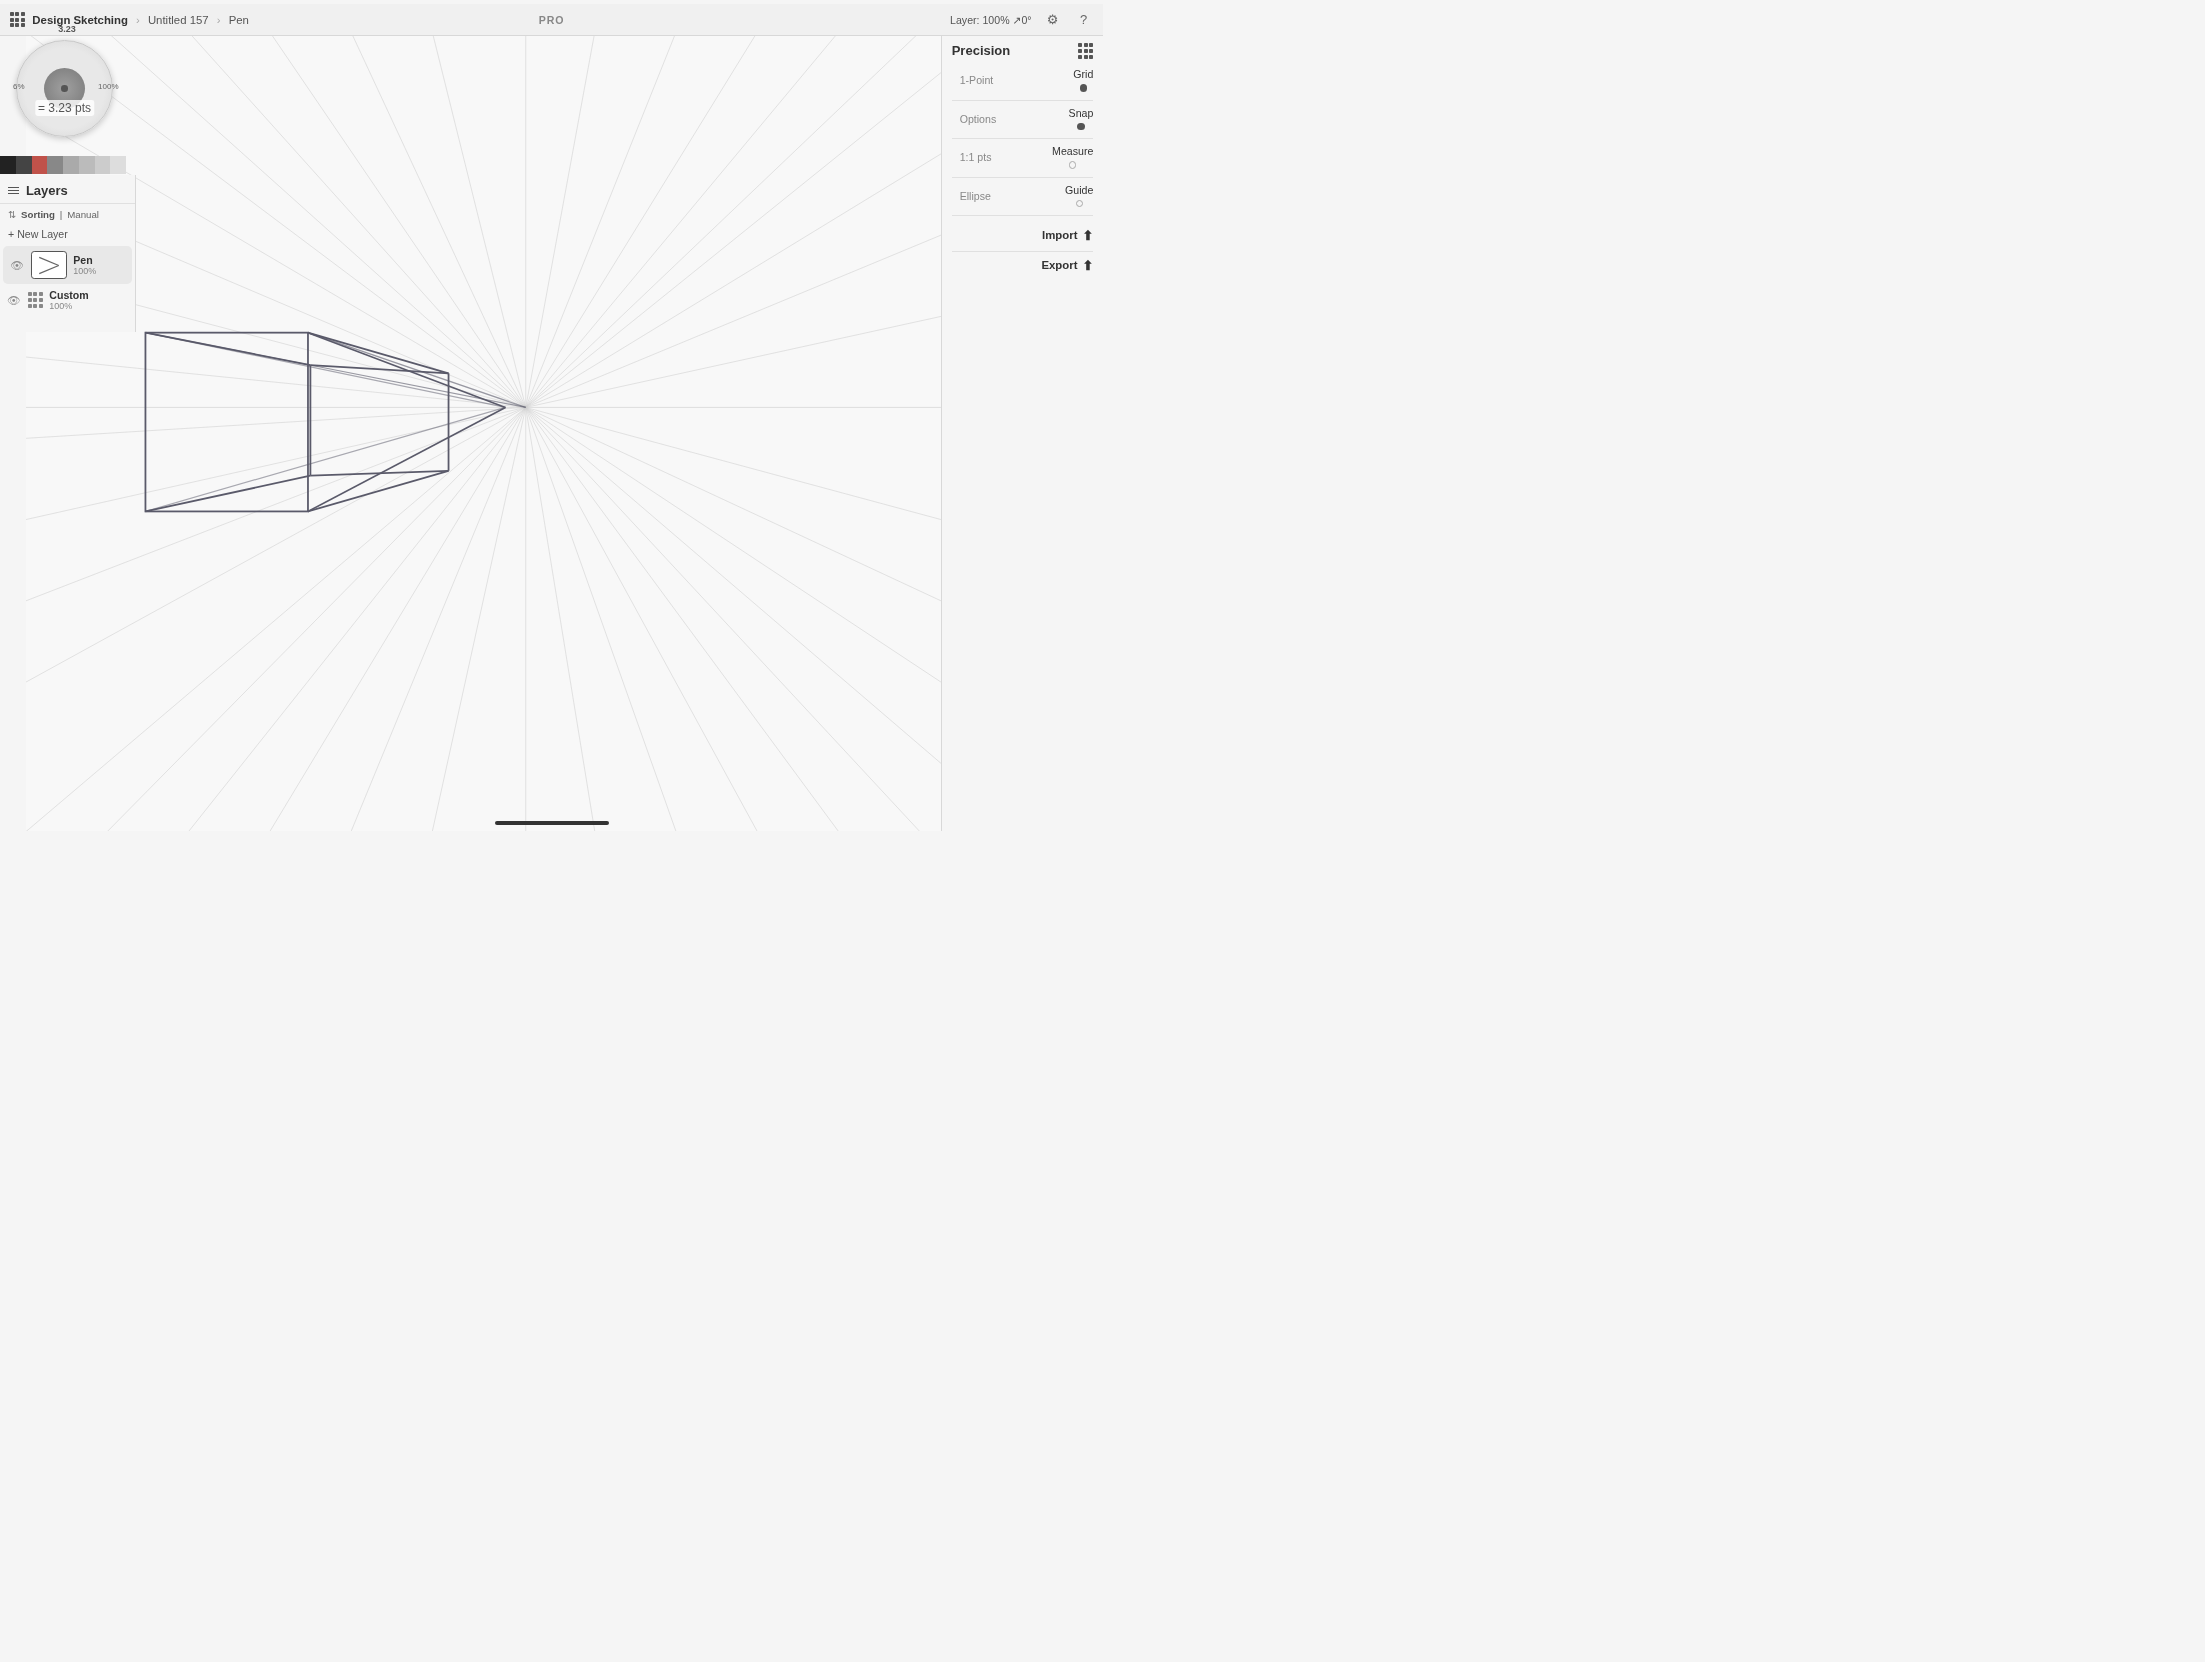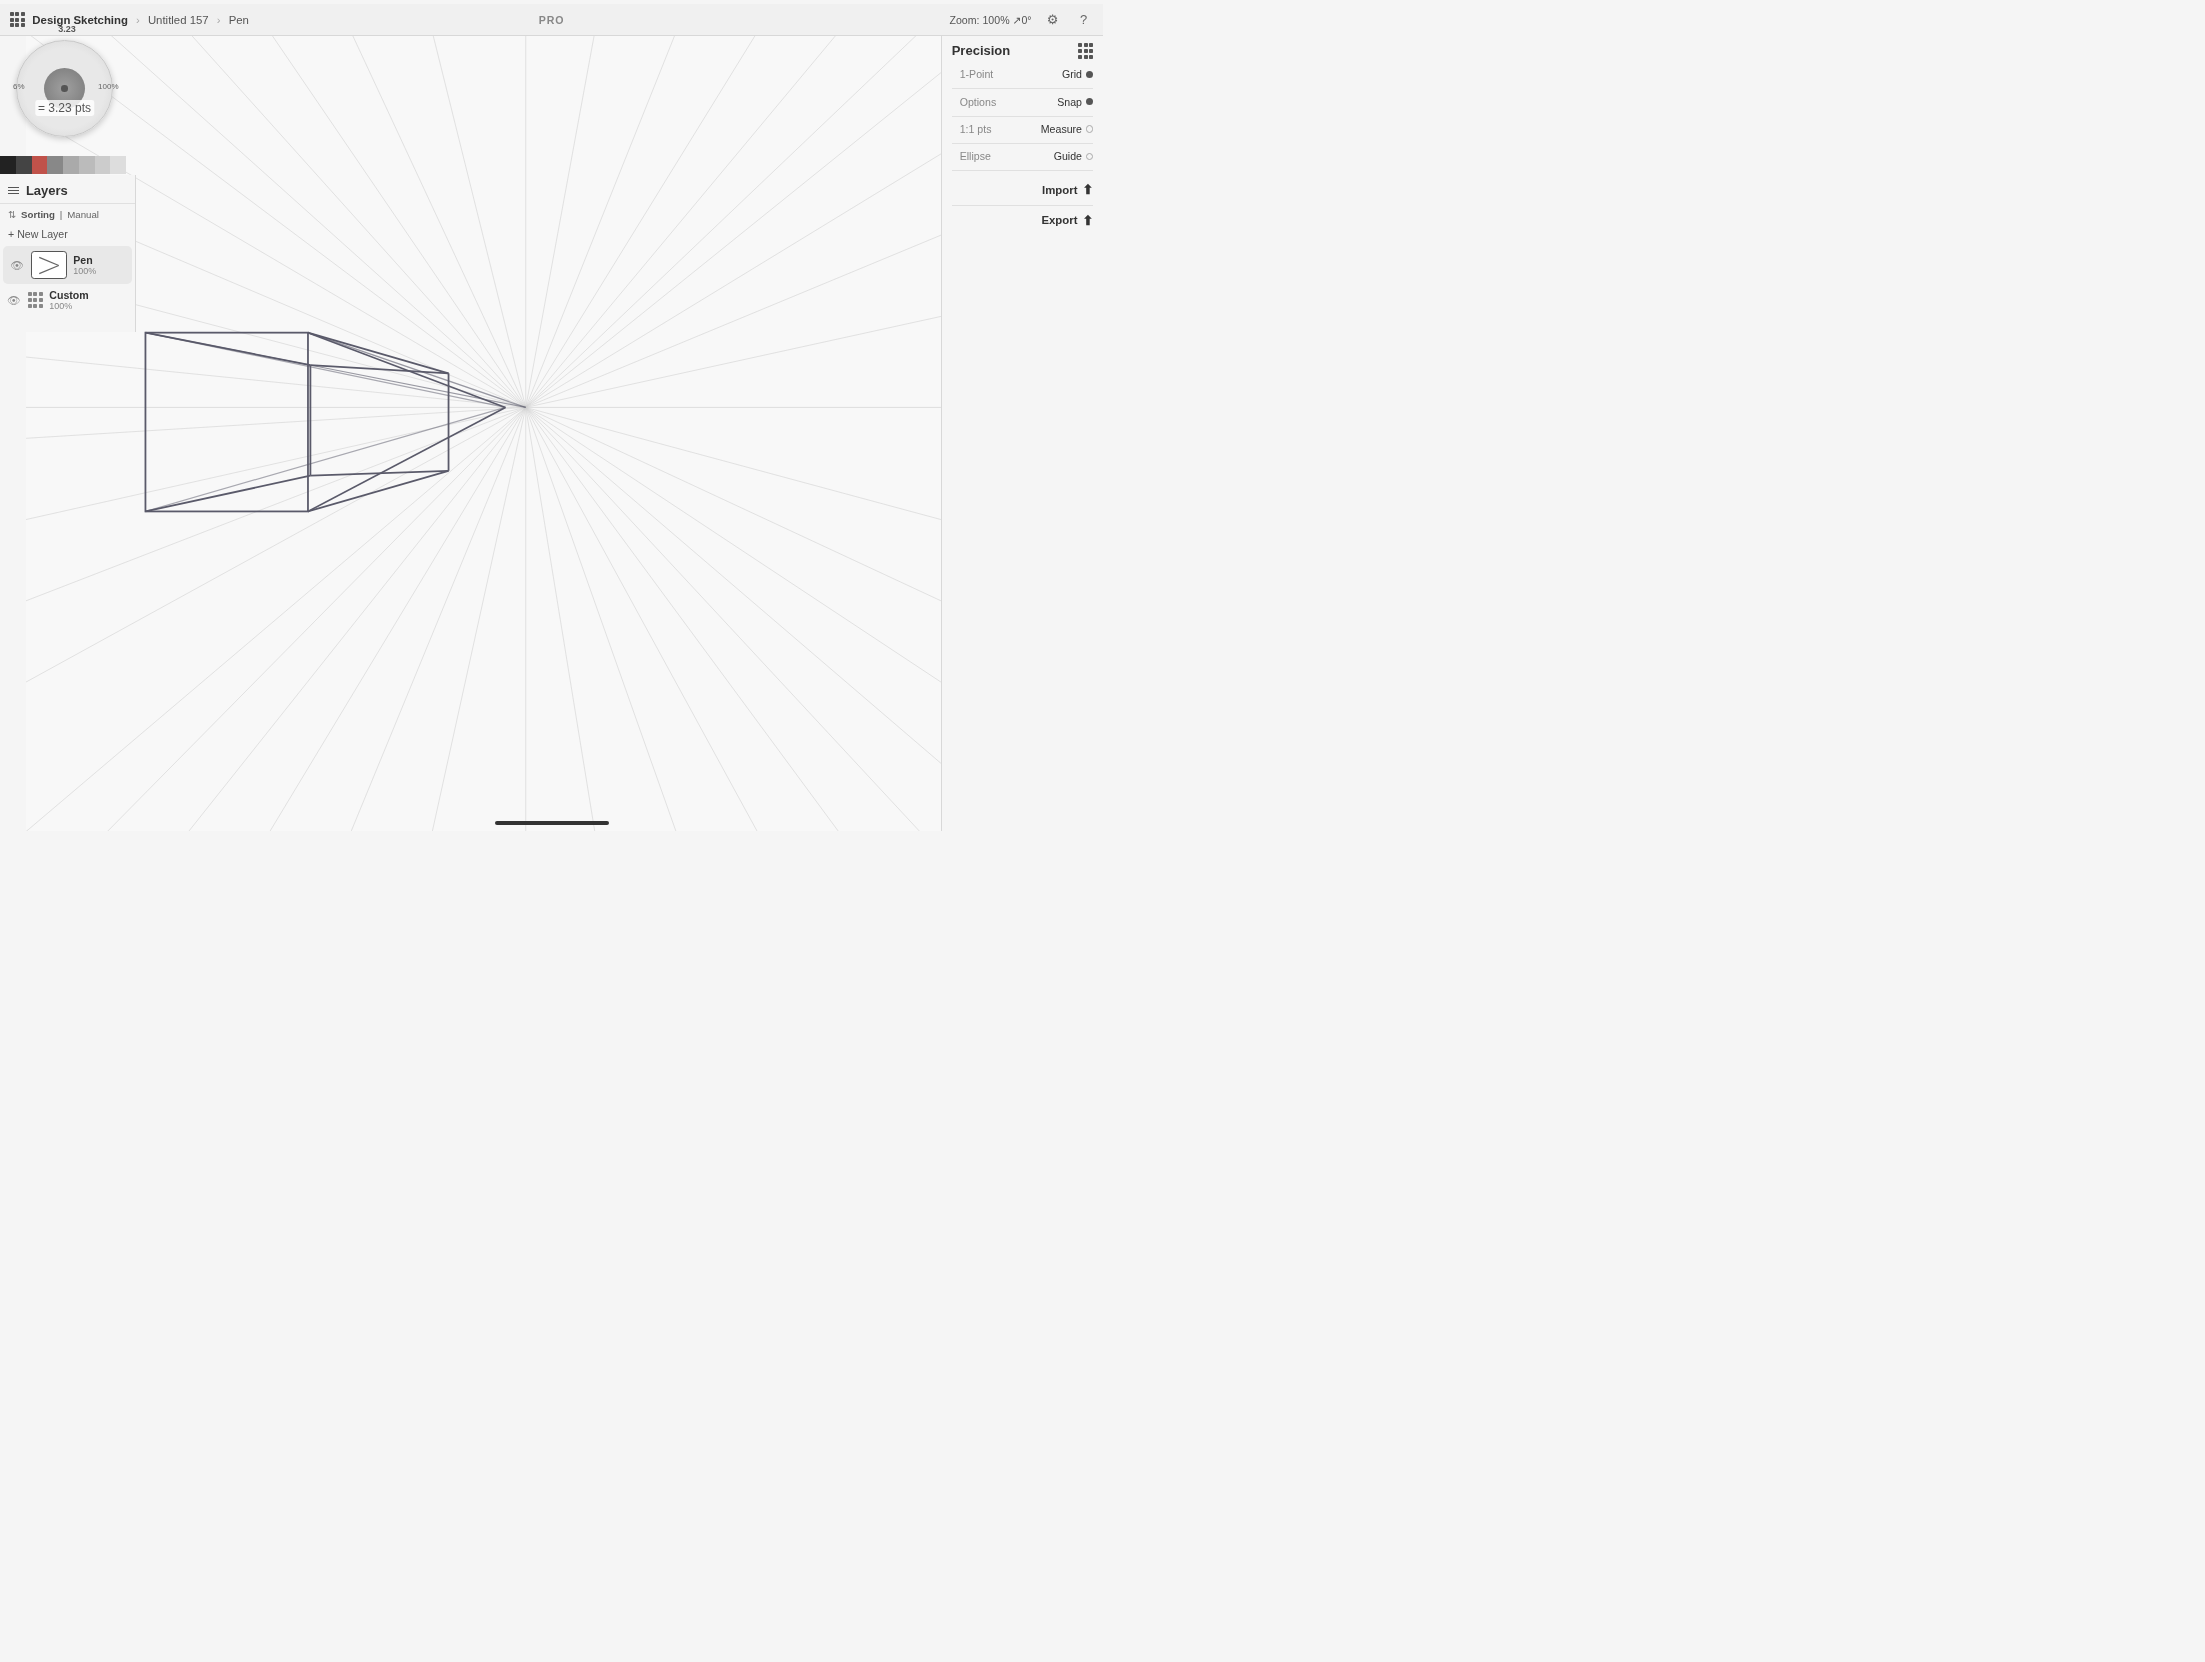--- a/index.html
+++ b/index.html
@@ -301,20 +301,21 @@
     }
     .panel-label {
       color: #888;
     }
     .panel-value {
       display: flex;
       align-items: center;
       gap: 4px;
       color: #333;
       font-weight: 500;
+      flex-direction: column;
     }
     .dot-filled {
       width: 7.3px; height: 7.3px;
       border-radius: 50%;
       background: #555;
     }
     .dot-empty {
       width: 7.3px; height: 7.3px;
       border-radius: 50%;
       border: 1.2px solid #aaa;
@@ -380,21 +381,21 @@
     </div>
     <span class="topbar-app-name">Design Sketching</span>
     <span class="topbar-sep">›</span>
     <span class="topbar-doc-name">Untitled 157</span>
     <span class="topbar-sep">›</span>
     <span class="topbar-doc-name">Pen</span>
   </div>
   <div class="topbar-center">PRO</div>
   <div class="topbar-right">
     <span class="zoom-label">
-      <span>Zoom:</span>
+      <span>Layer:</span>
       <span>100%</span>
       <span>↗0°</span>
     </span>
     <div class="topbar-icon-btn">⚙</div>
     <div class="topbar-icon-btn">?</div>
   </div>
 </div>
 
 <div id="radial-menu">
   <span class="radial-label-top">3.23</span>

